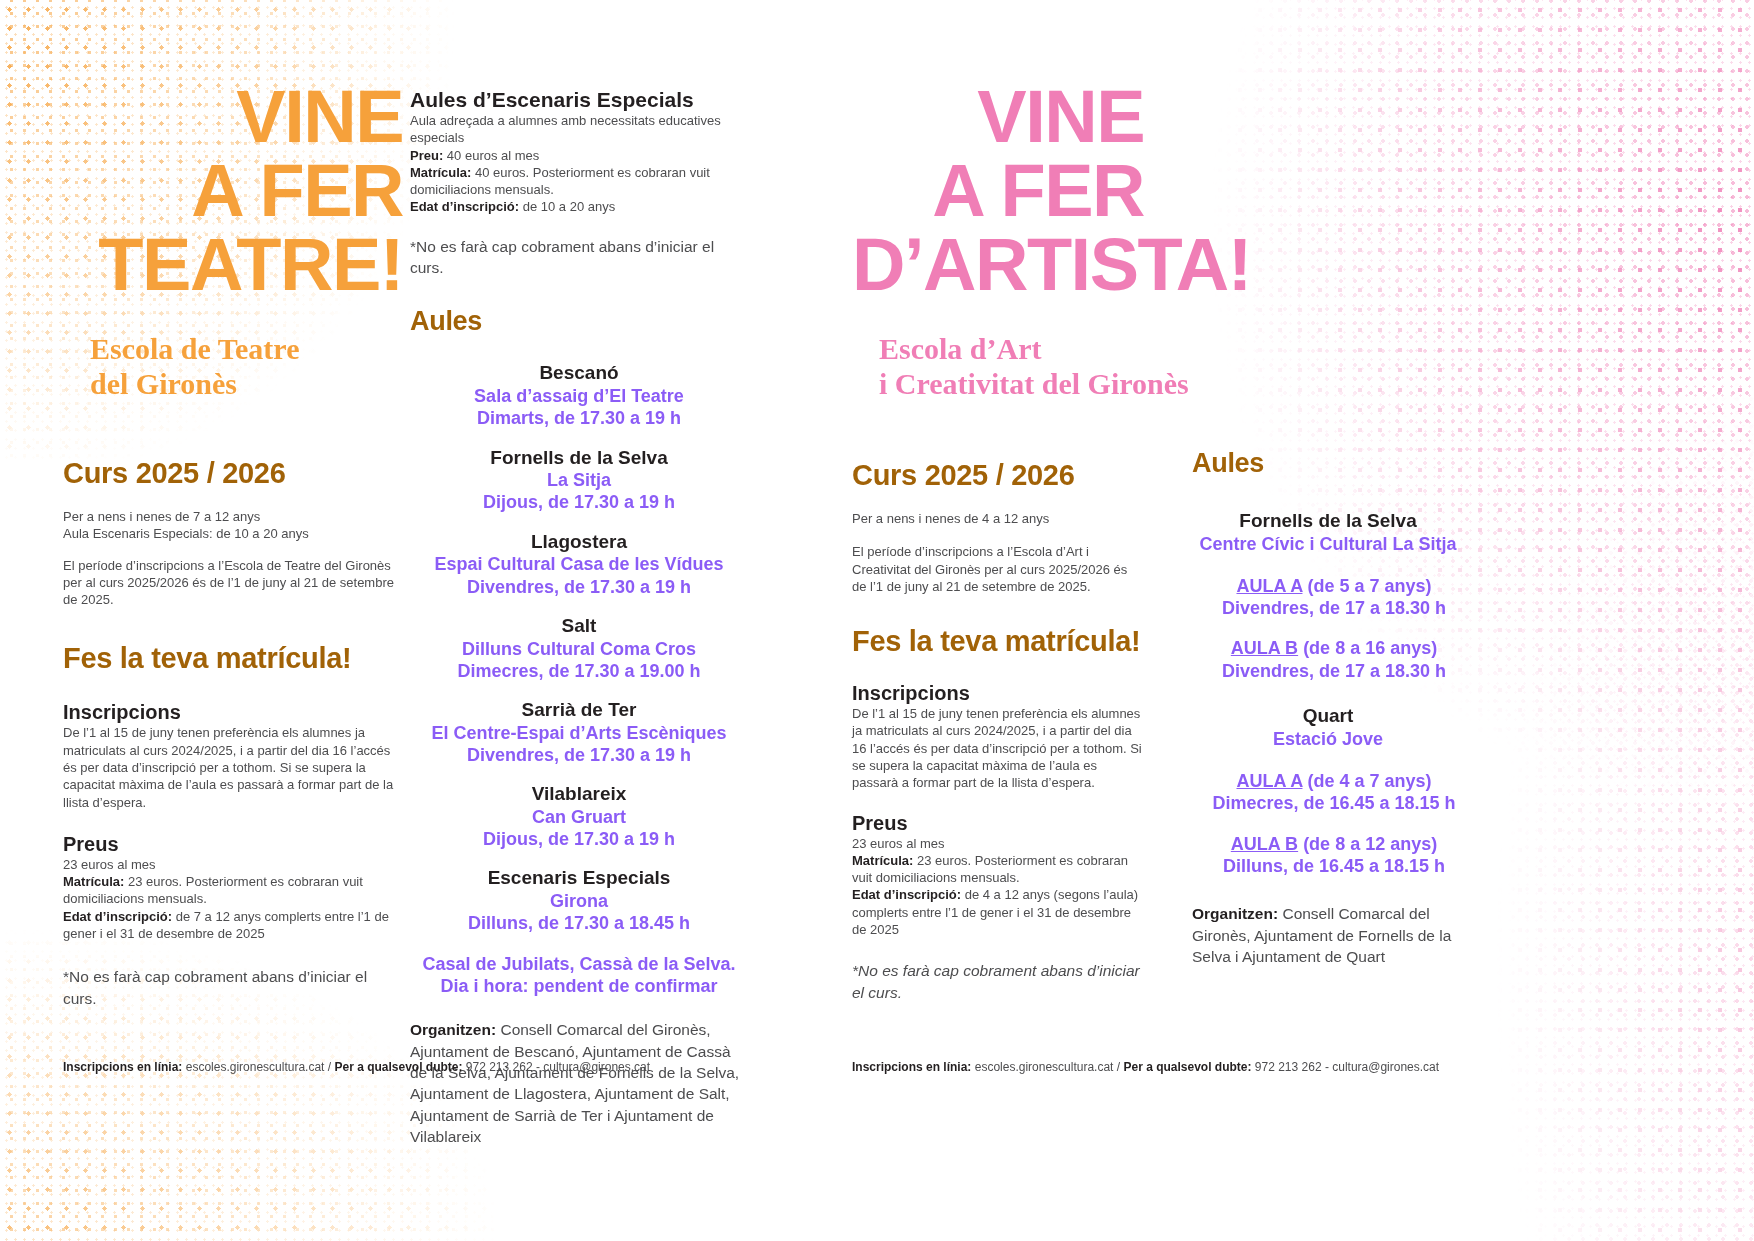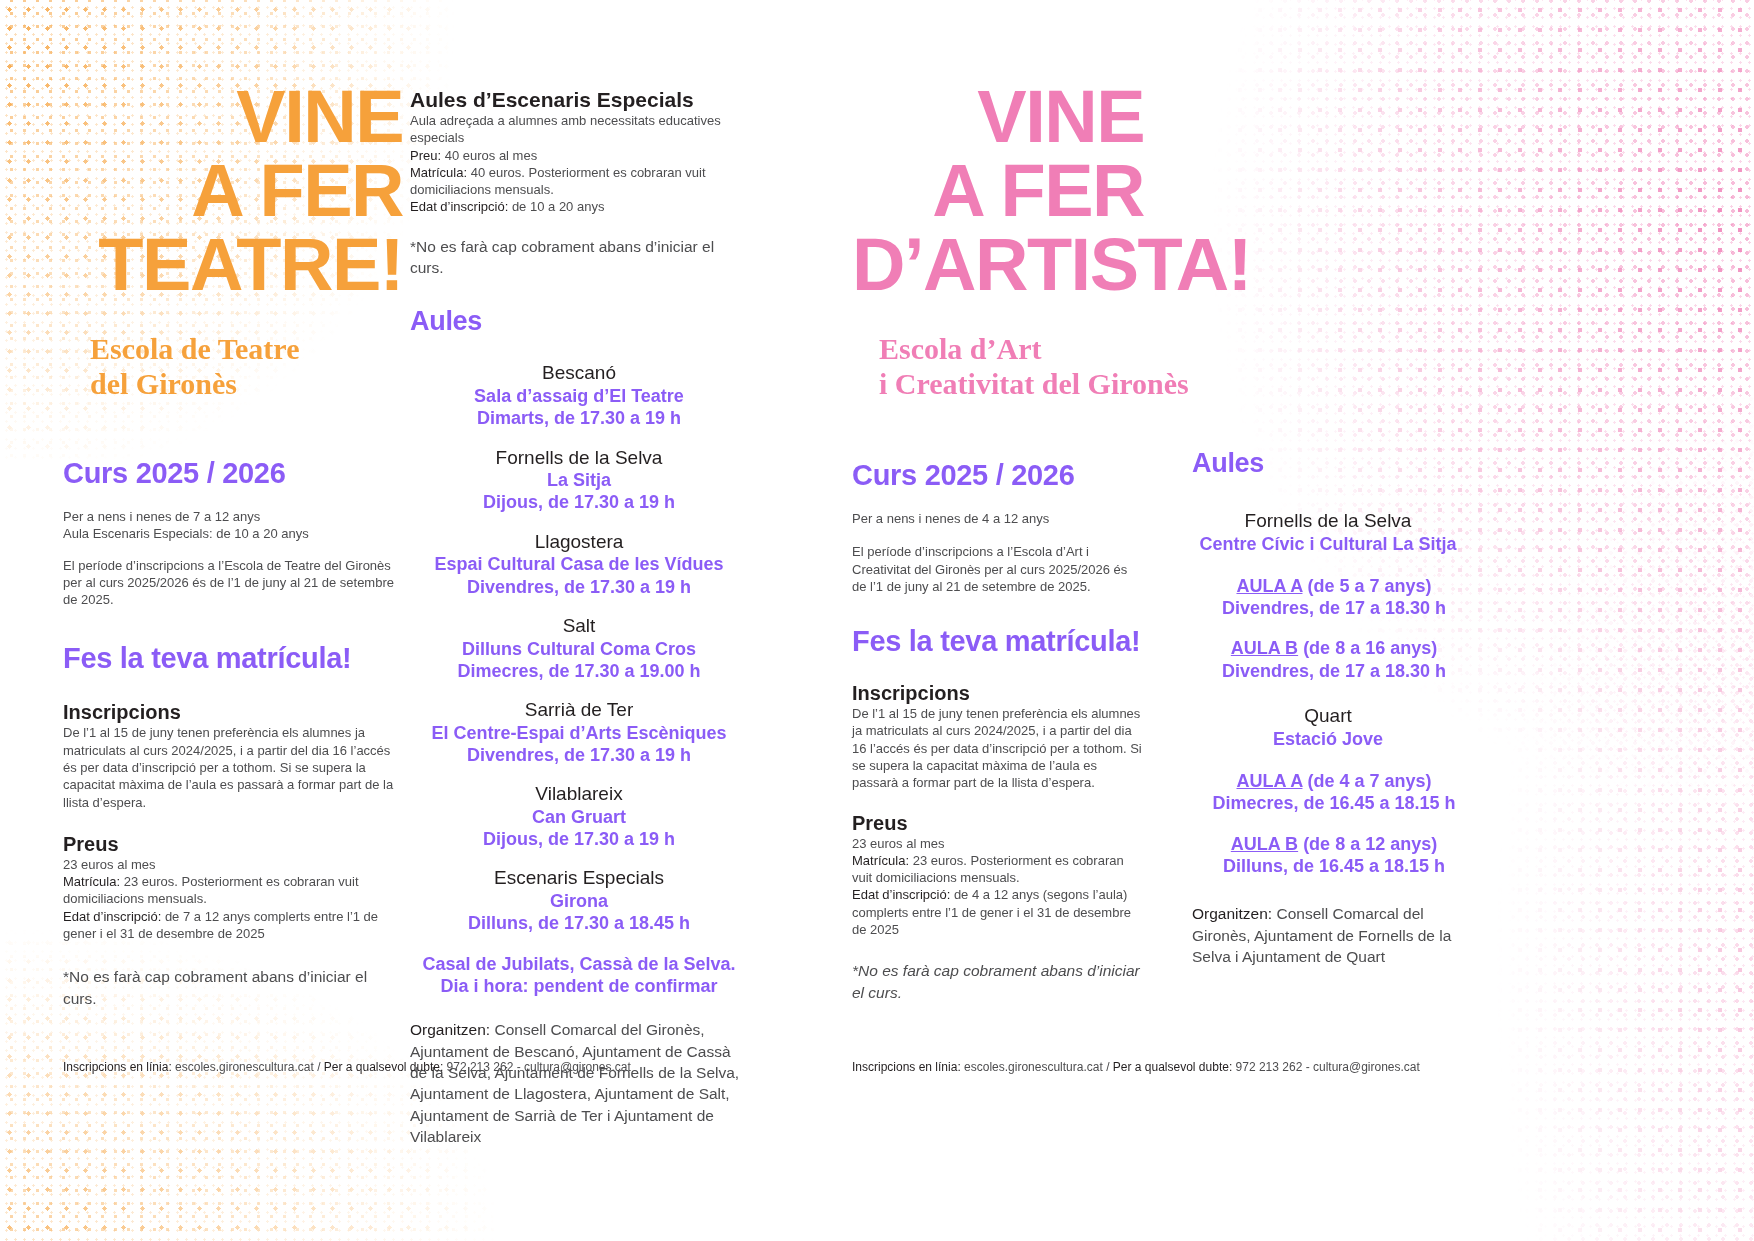--- a/index.html
+++ b/index.html
@@ -9,24 +9,24 @@
   }
   .col { position:absolute; z-index:2; }
   
   .big-title { font-weight:bold; font-size:74px; line-height:1.0; letter-spacing:-1.5px;text-align:right; }
   .big-title span { display:block; white-space:nowrap; }
   .orange { color:#F6A13B; }
   .pink   { color:#F07EB6; }
   .subtitle { font-family:"Liberation Serif", serif; font-weight:bold;
               font-size:30px; line-height:1.15; margin-top:30px; }
   .subtitle span { display:block; white-space:nowrap;margin-left:27px; }
-  .h2 { font-size:29px; font-weight:bold; color:#8b5cf6; letter-spacing:-0.3px; margin:0; }
+  .h2 { font-size:29px; font-weight:bold; color:#a16207; letter-spacing:-0.3px; margin:0; }
   .h3 { font-size:20px; font-weight:bold; color:#231F20; margin:0; }
   p, .body { font-size:13px; color:#4D4D4F; line-height:1.33; margin:0; }
-  .lbl { color:#231F20; font-weight:normal; }
+  .lbl { color:#231F20; font-weight:bold; }
   .small { font-size:15.5px; line-height:1.38; }
   .italic { font-style:italic; }
   .line { display:block; }
   .entry { line-height:1.24;text-align:center; }
   .entry .entry-name { font-size:19px; display:block; }
   .entry .body-line { display:block; font-size:18px; color:#8b5cf6;font-weight:bold; }
   .casal { color:#3A3A3C; }
   .aula-label { text-decoration:underline; }
   .aula-item { padding-left:12px; }
   .footer { position:absolute; z-index:2; font-size:12px; color:#4D4D4F; white-space:nowrap; }

